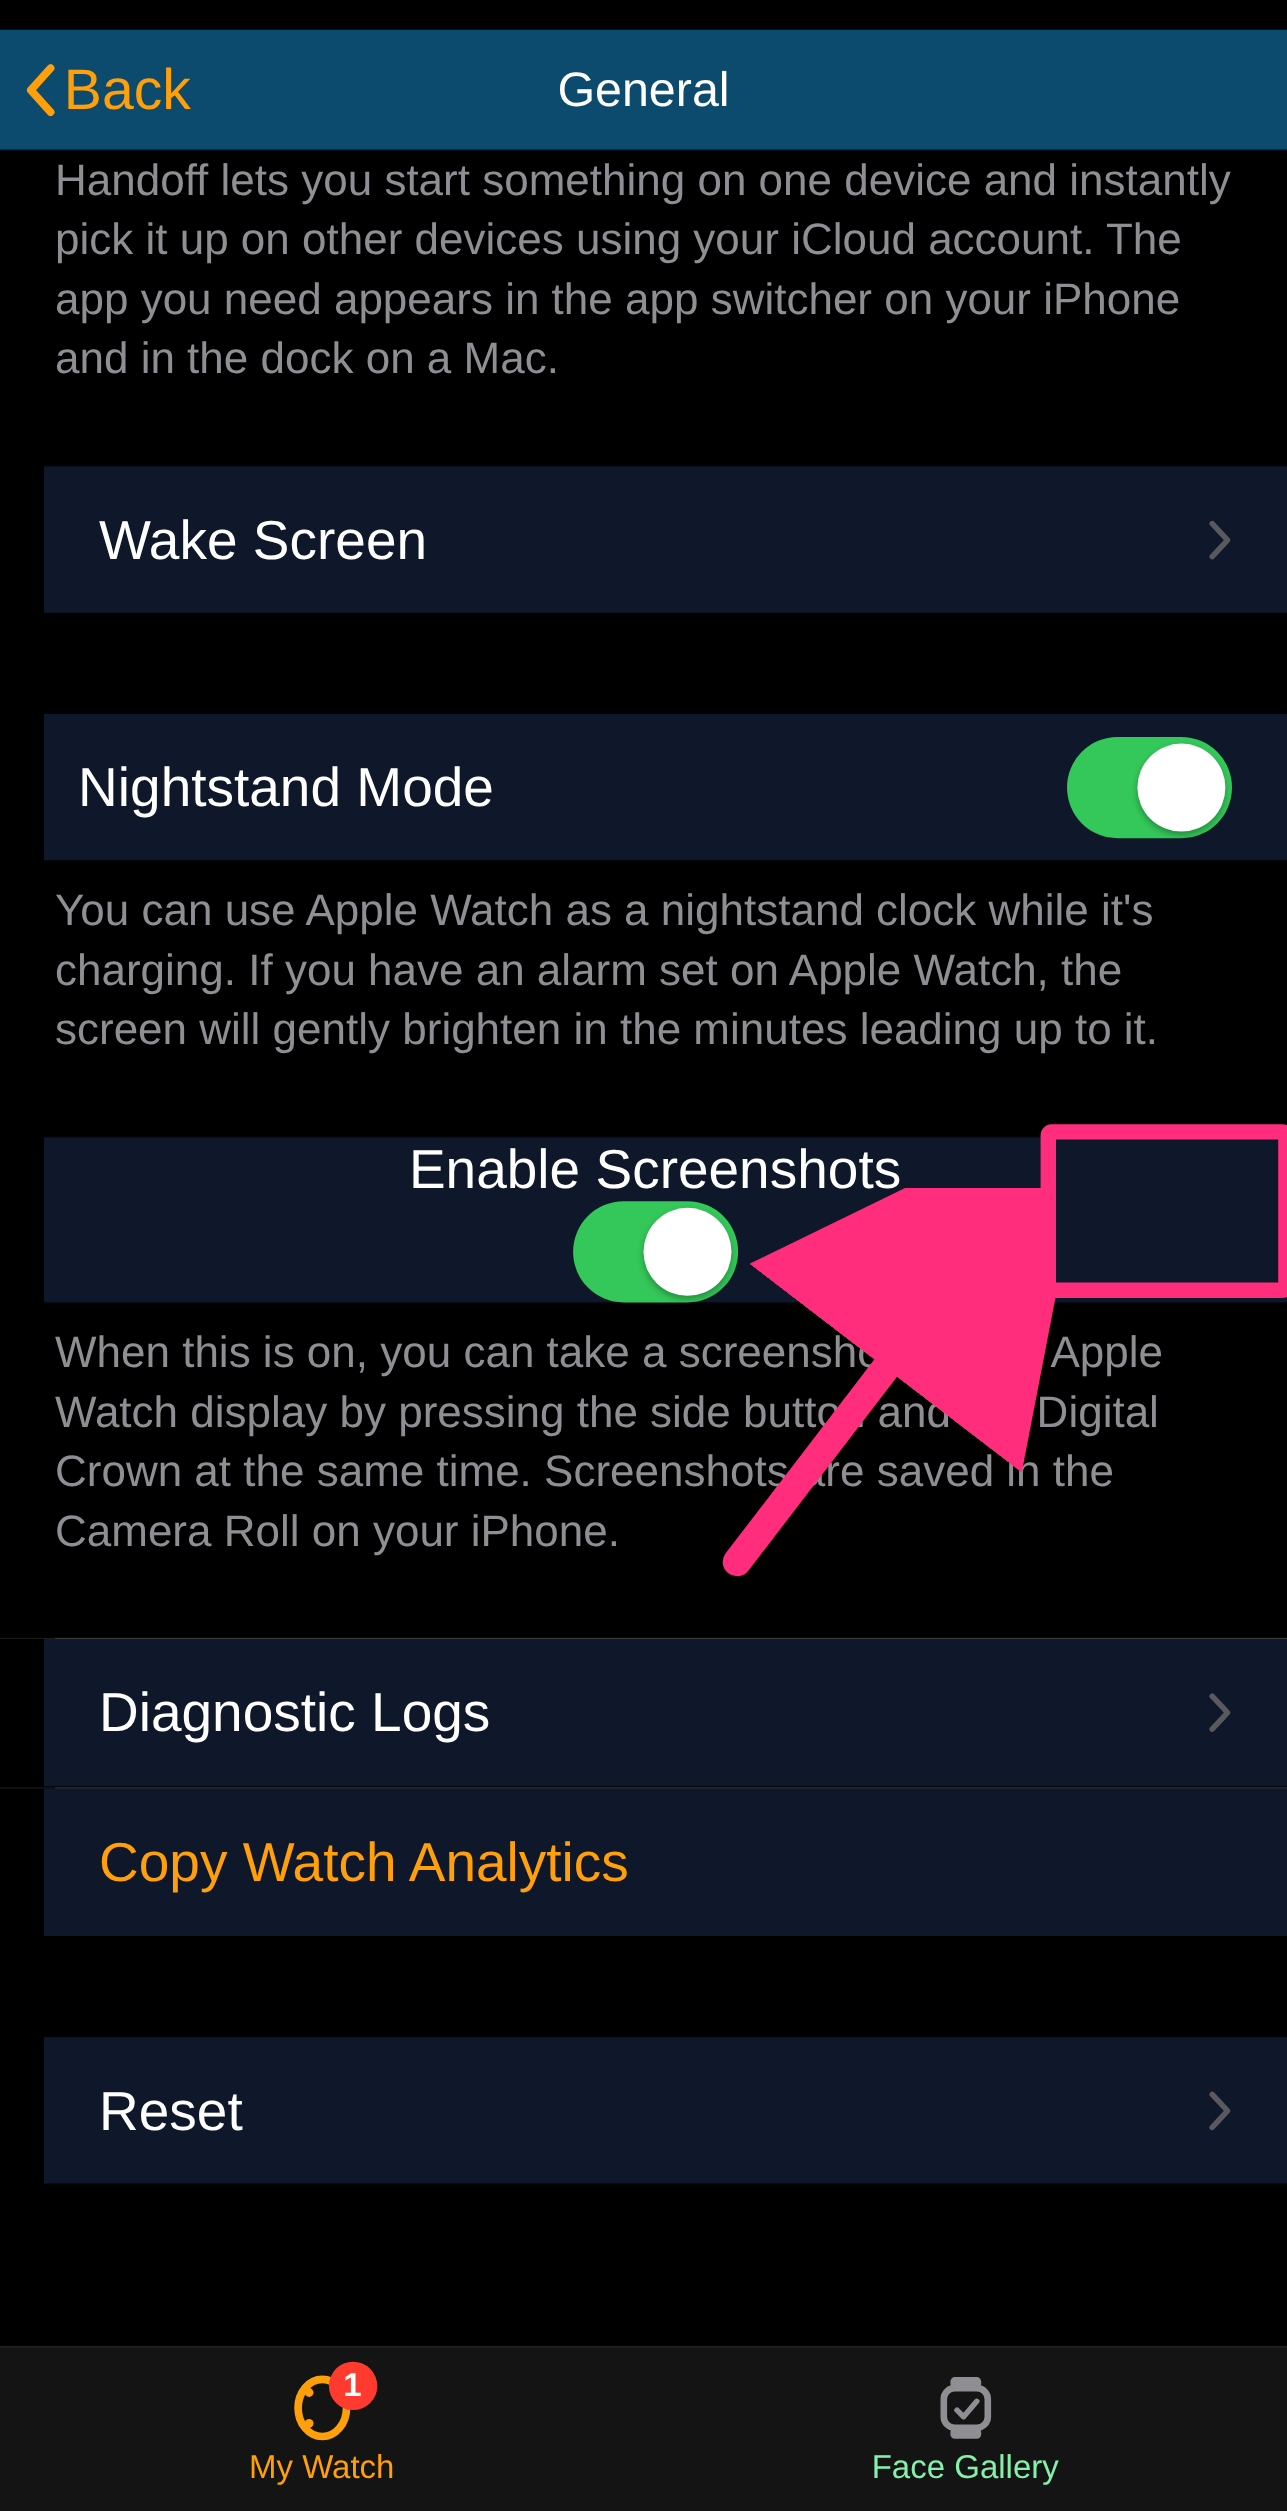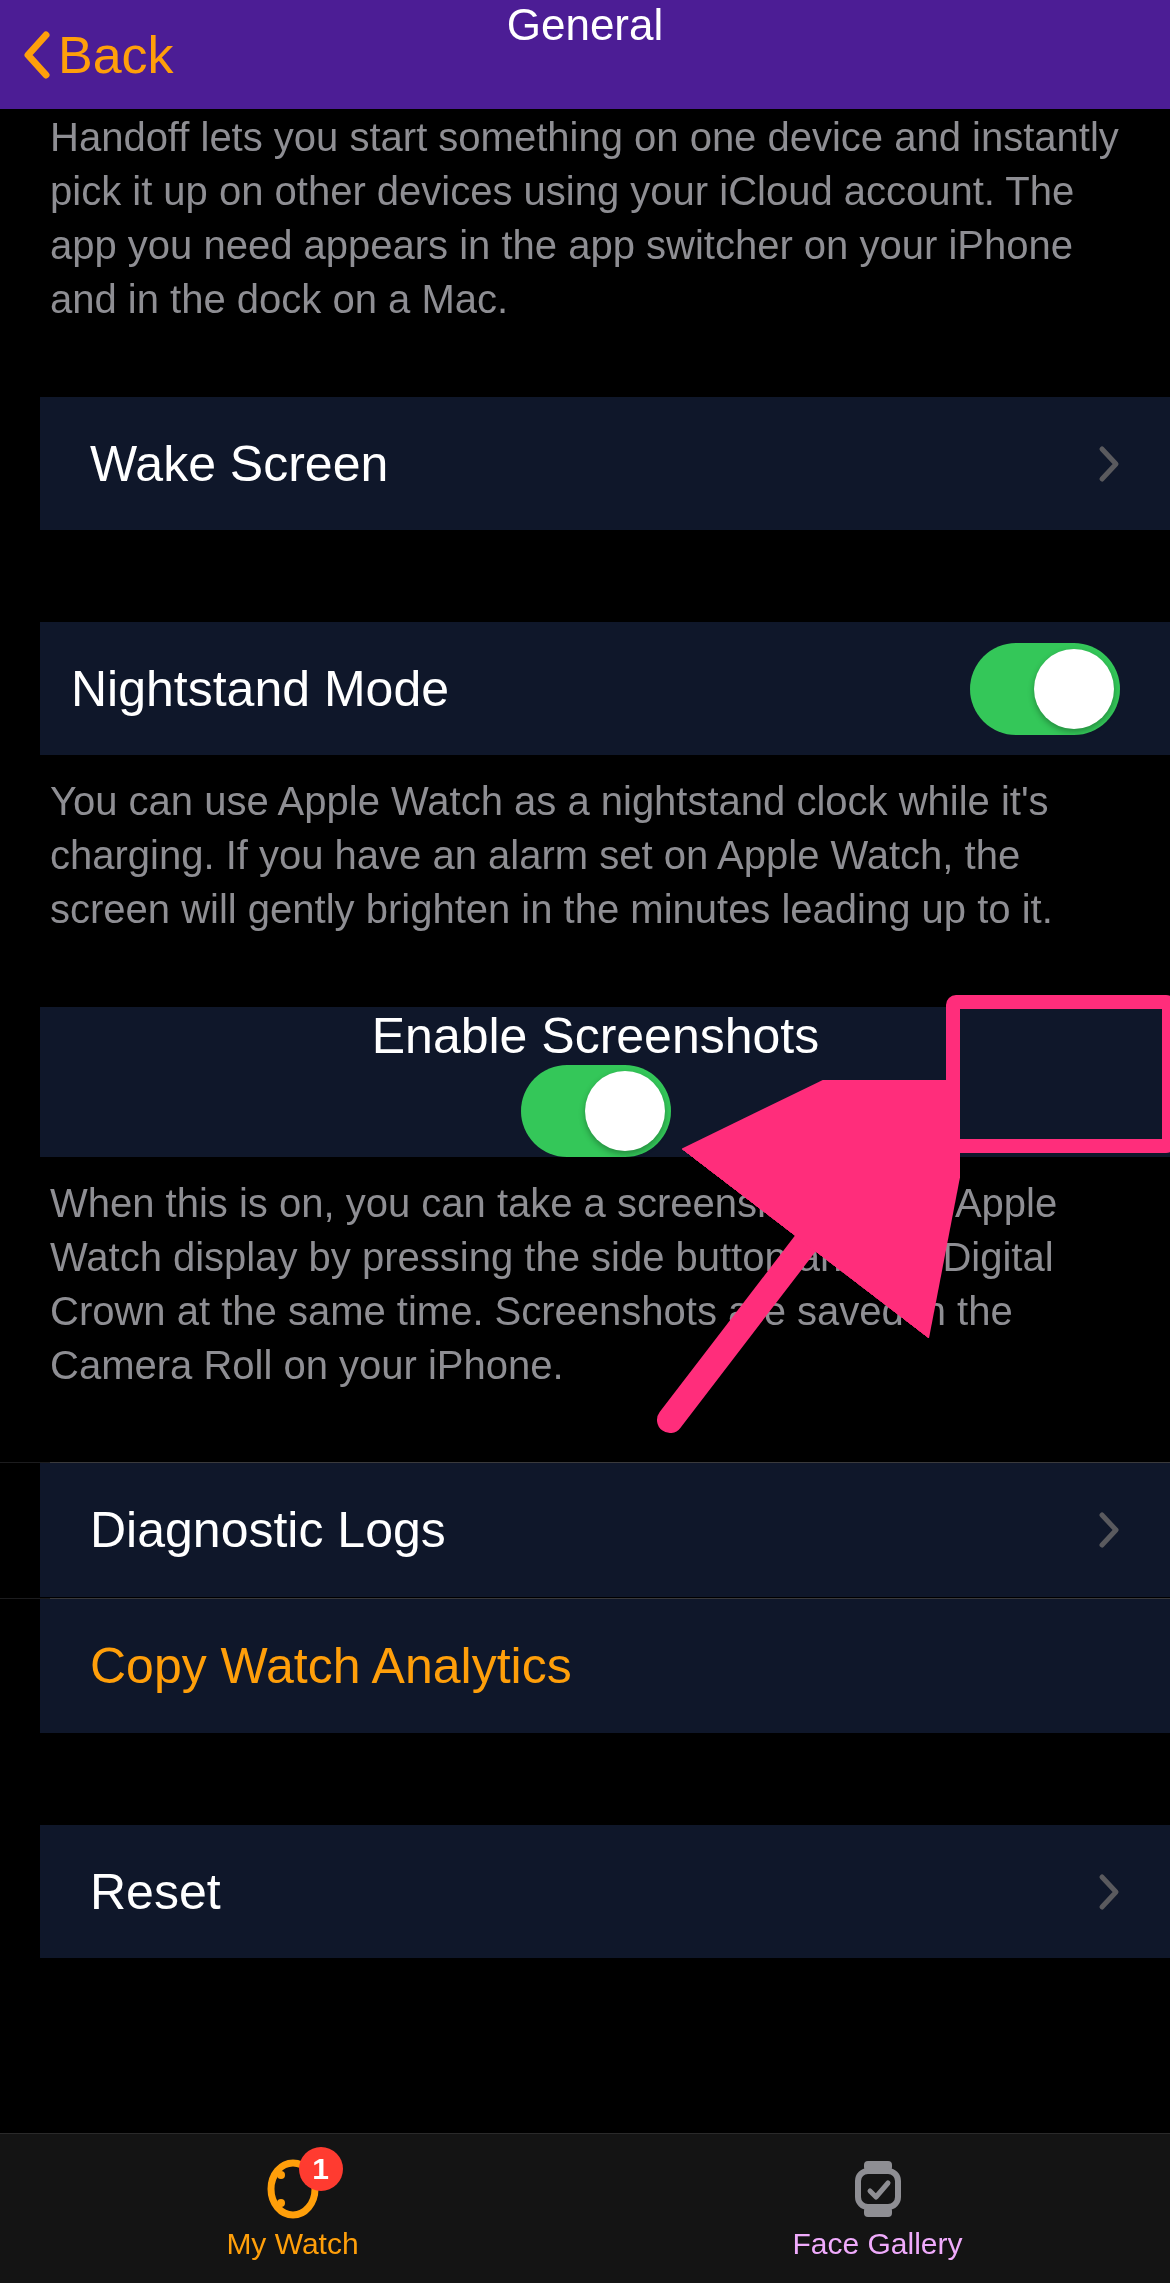--- a/index.html
+++ b/index.html
@@ -10,22 +10,24 @@
       font-family: -apple-system, "Helvetica Neue", Helvetica, Arial, sans-serif;
       color: #fff;
       overflow: hidden;
     }
 
     
     .nav-header {
       position: relative;
       height: 110px;
       display: flex;
-      background: #4c1d95;
+      align-items: center;
+      background: #0c4a6e;
       border-bottom: 1px solid #000;
+      margin-top: 27px;
     }
     .back-btn {
       display: flex;
       align-items: center;
       color: #ff9f0a;
       font-size: 52px;
       padding-left: 22px;
       gap: 8px;
     }
     .back-chevron {
@@ -119,21 +121,21 @@
       display: flex;
       border-top: 1px solid #2a2a2a;
     }
     .tab {
       flex: 1;
       display: flex;
       flex-direction: column;
       align-items: center;
       justify-content: center;
       gap: 6px;
-      color: #f0abfc;
+      color: #86efac;
       font-size: 30px;
     }
     .tab.active { color: #ff9f0a; }
     .tab-icon { width: 64px; height: 64px; position: relative; }
     .badge {
       position: absolute;
       top: -10px;
       right: -18px;
       min-width: 44px;
       height: 44px;

